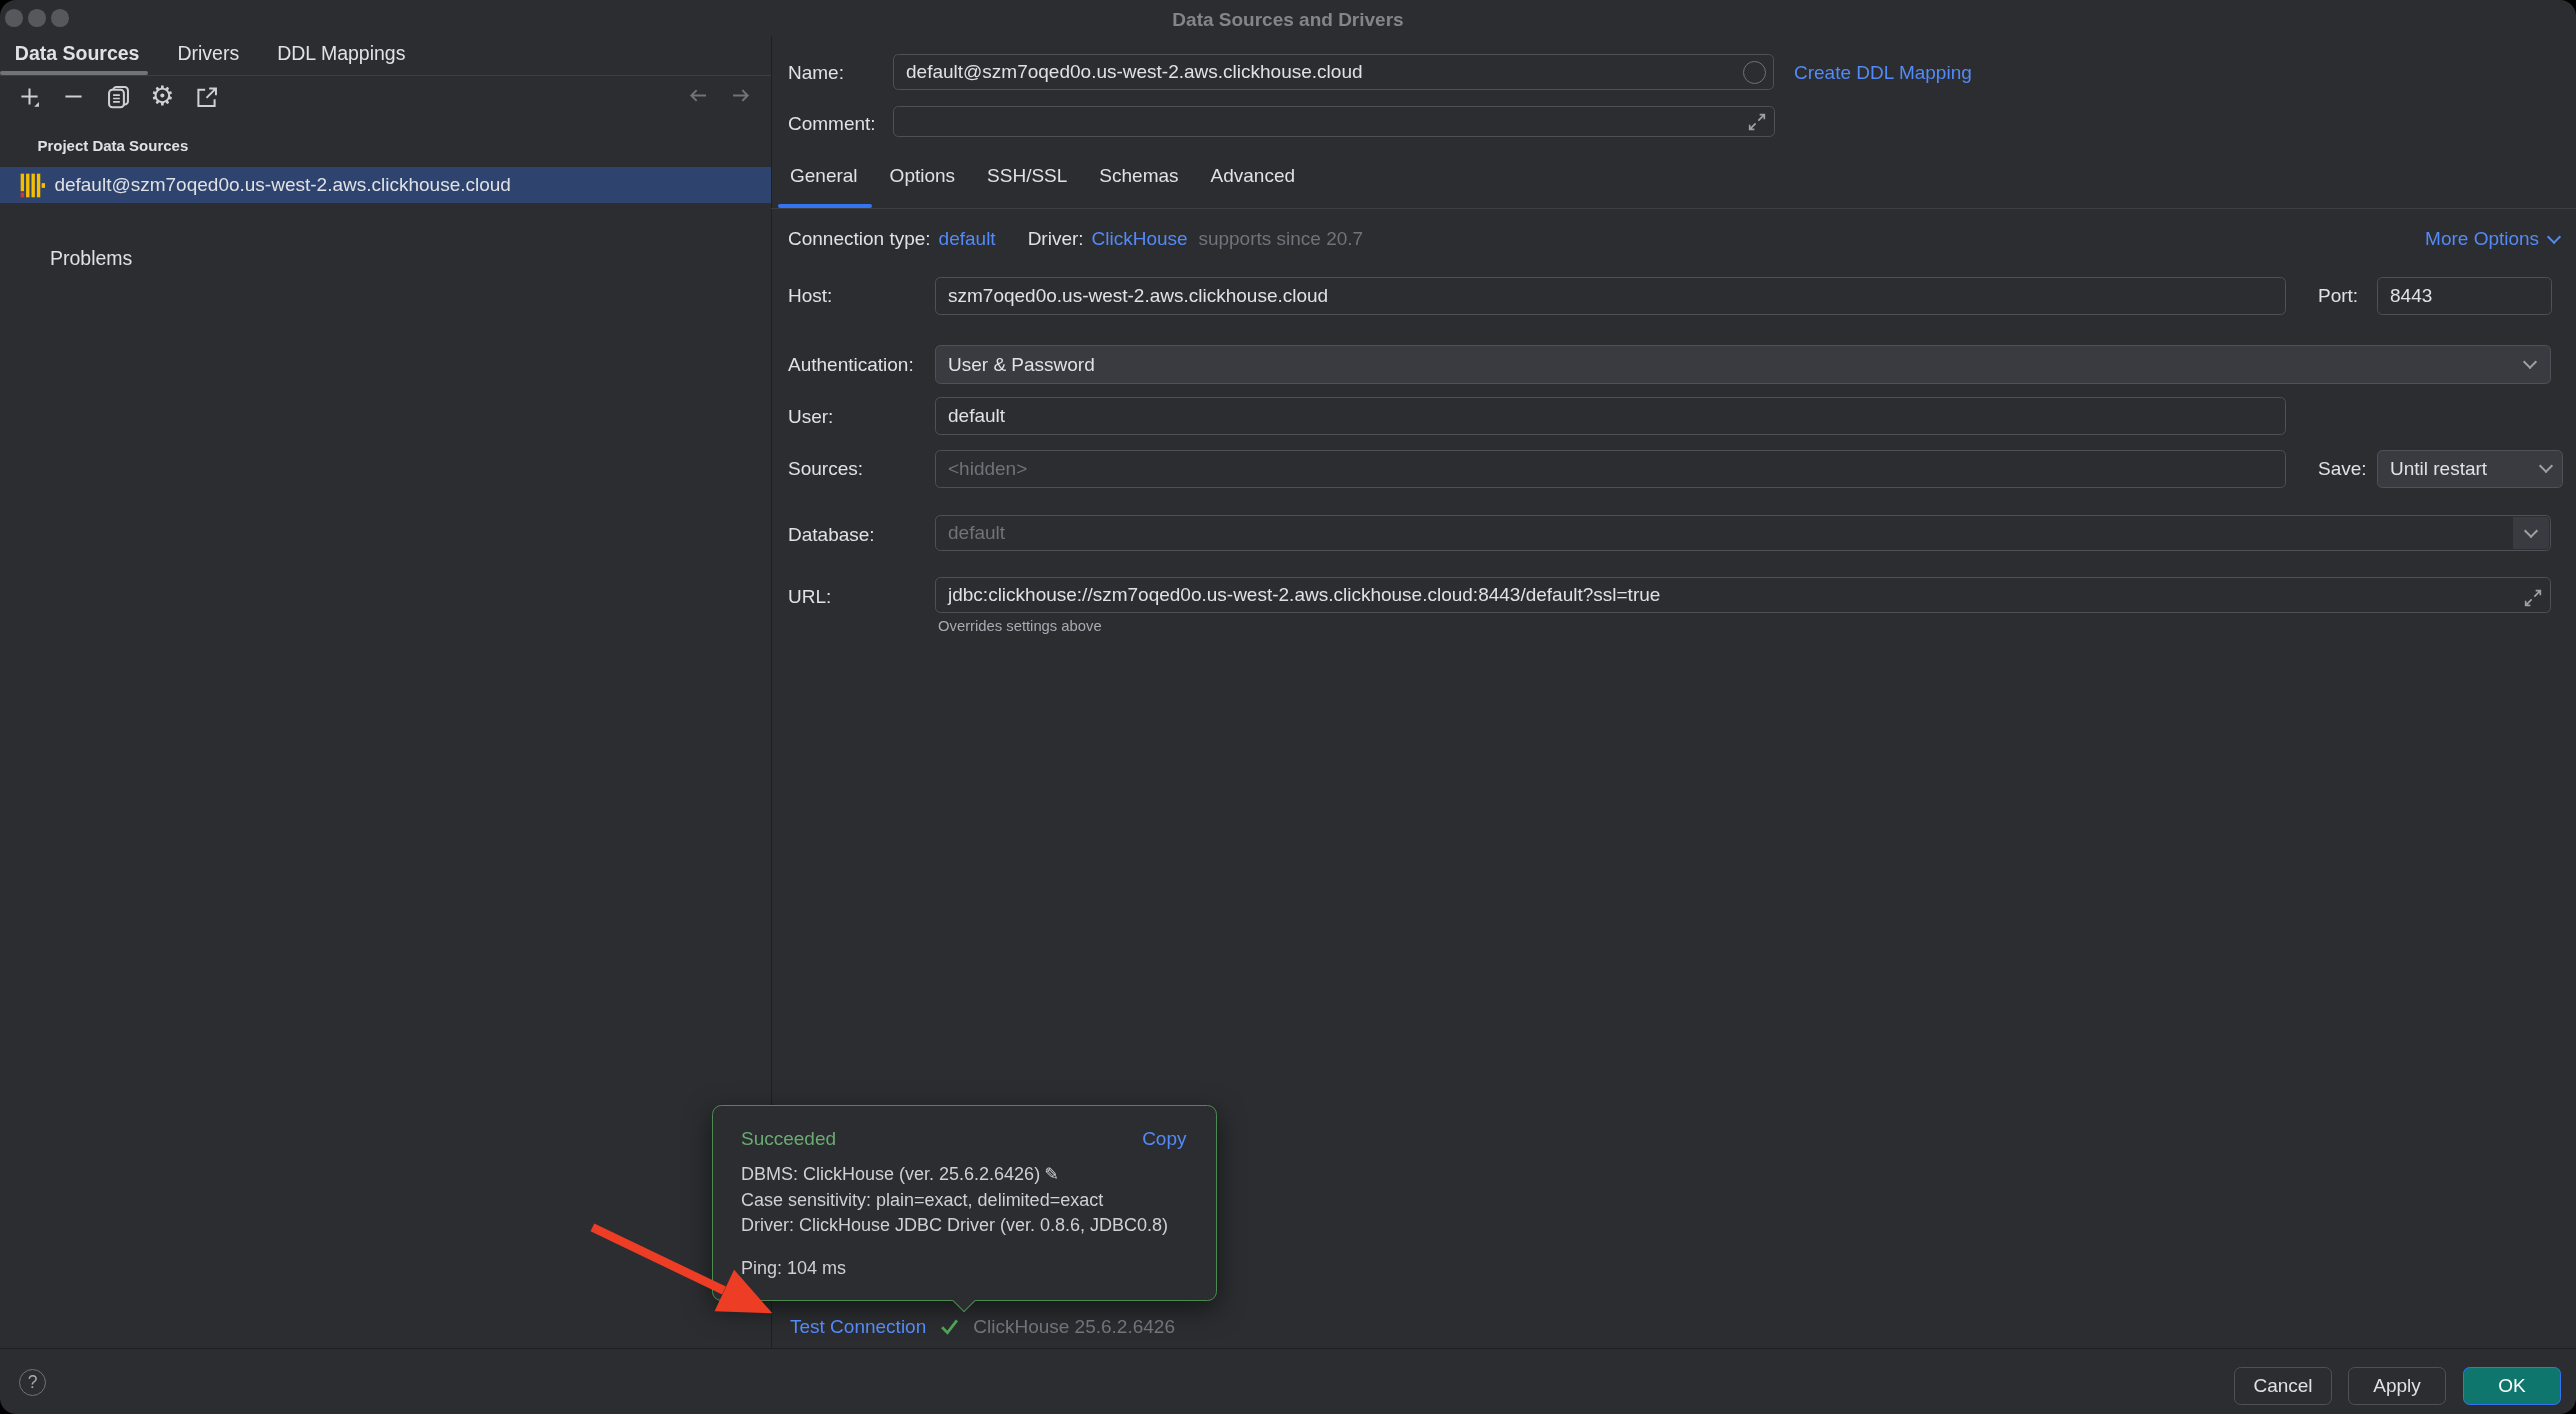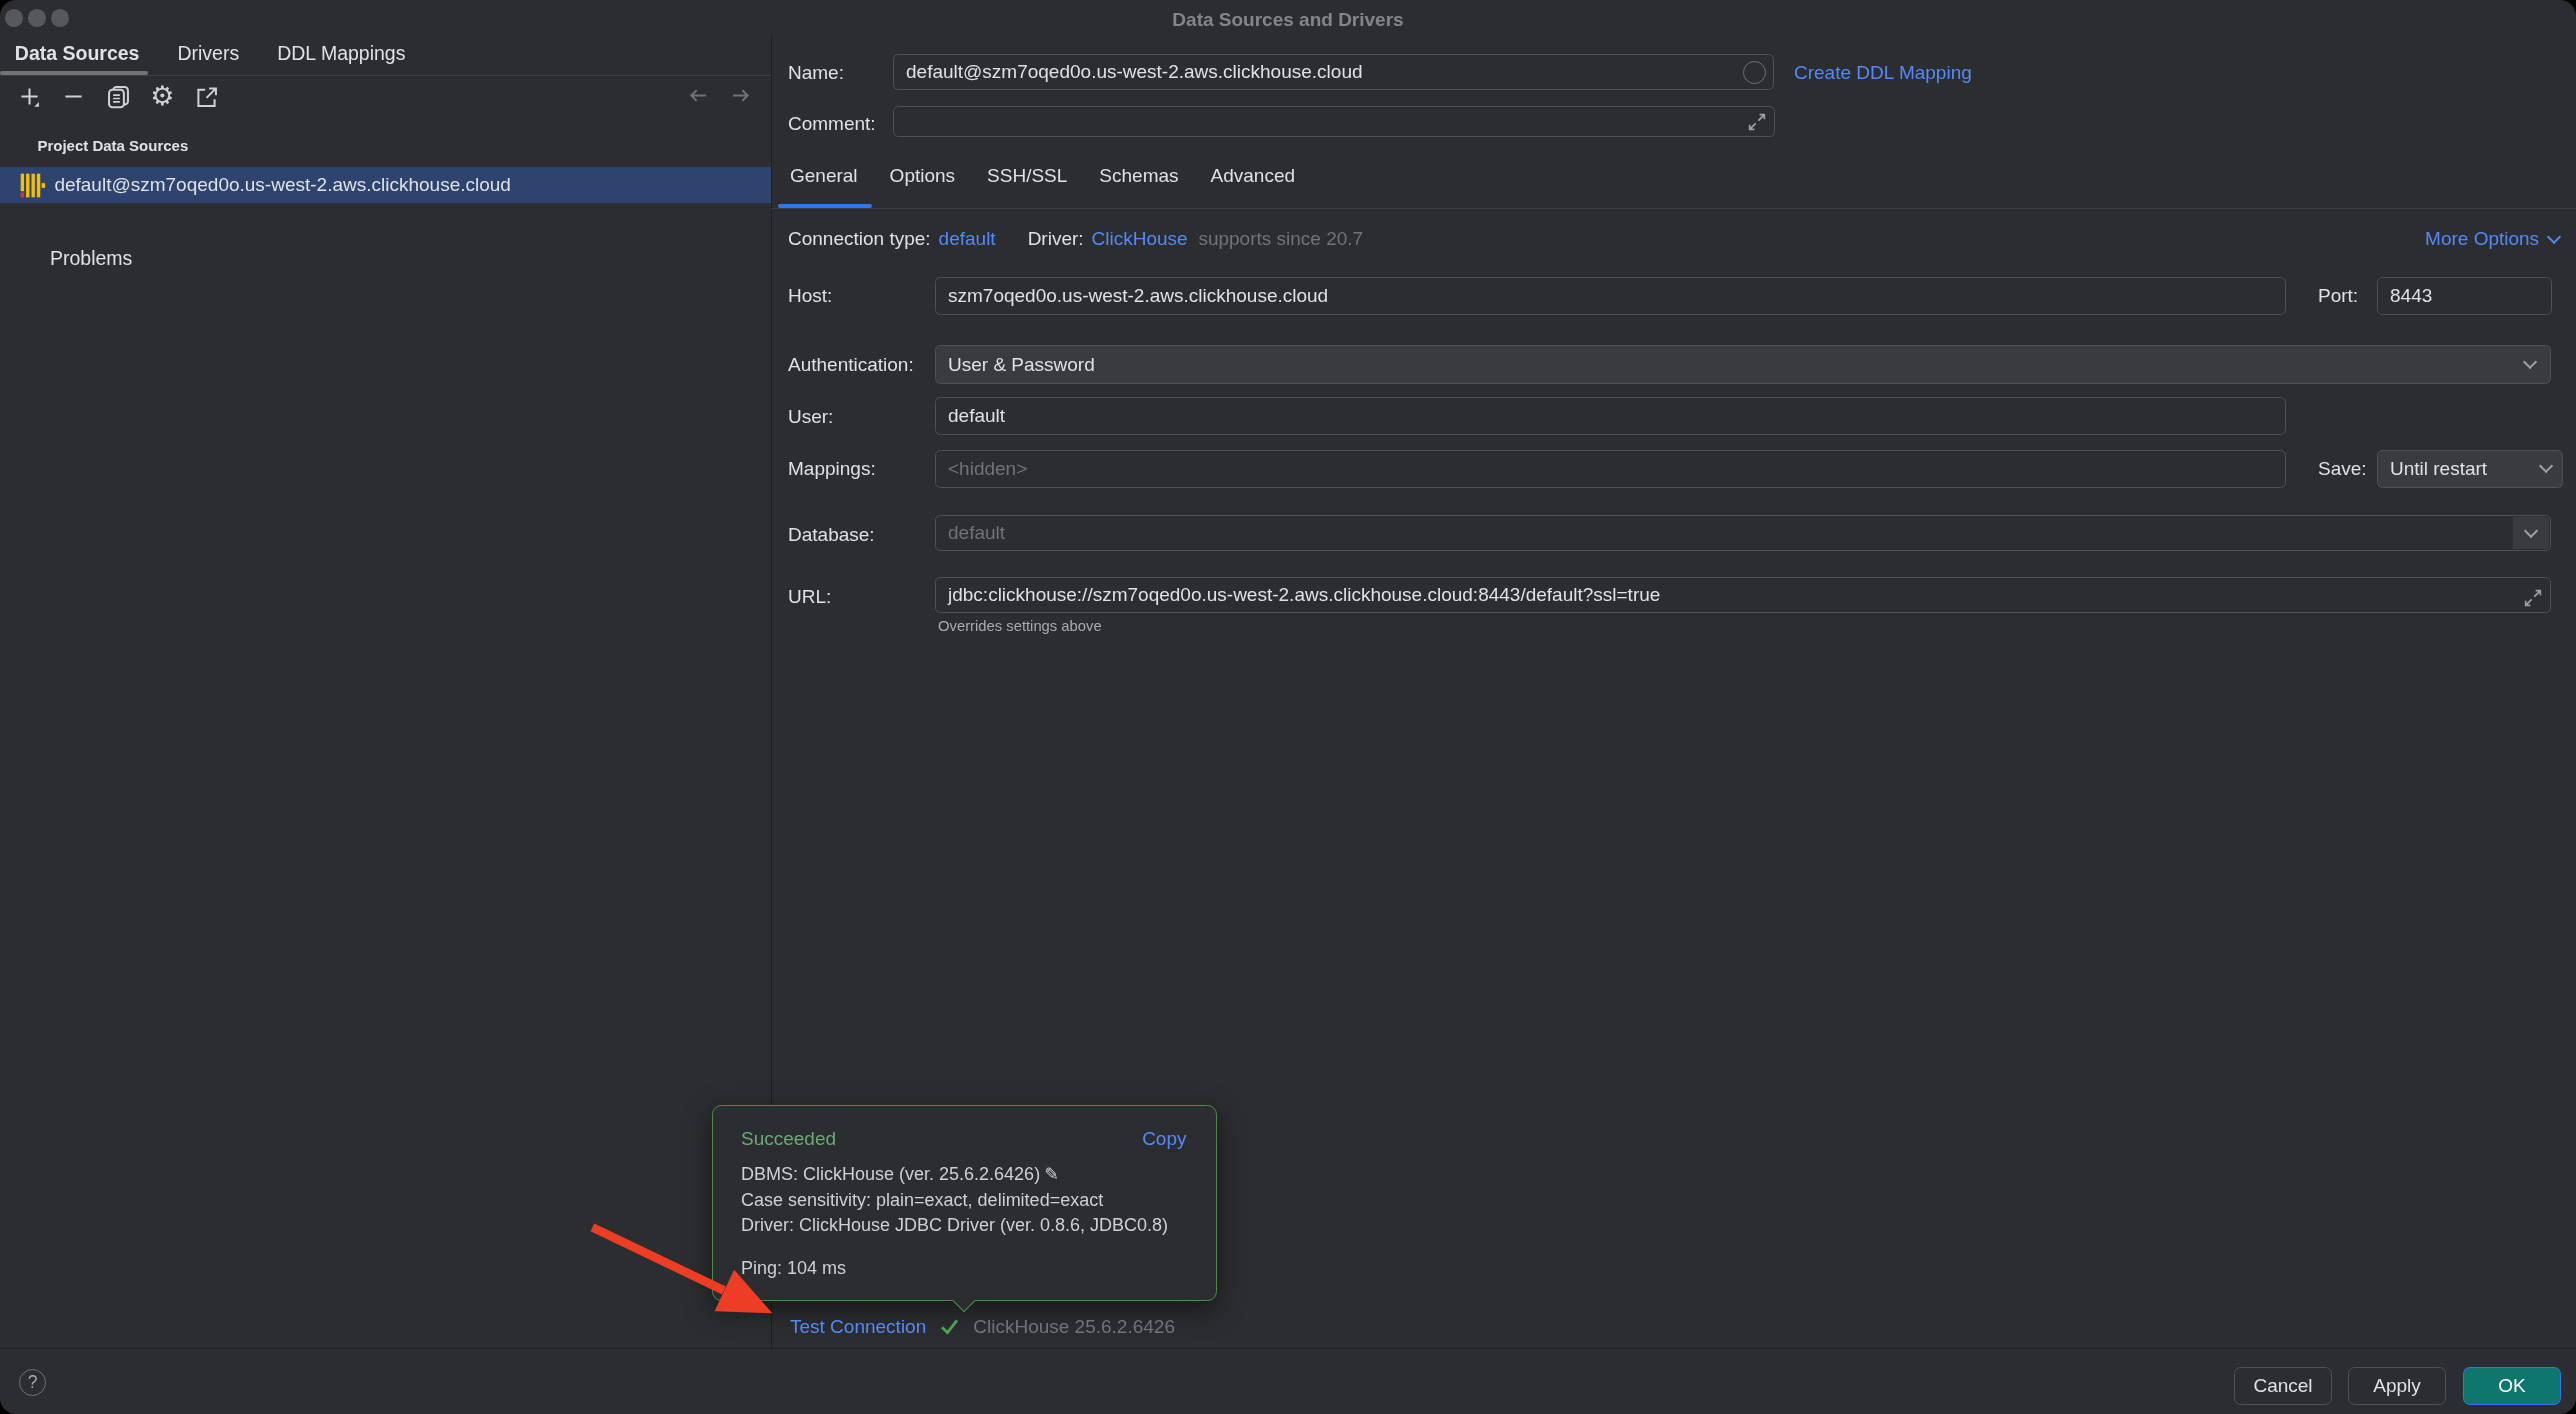--- a/index.html
+++ b/index.html
@@ -226,21 +226,21 @@
   <div class="abs field lighter" style="left:935px;top:345px;width:1616px;height:39px">
     <span>User &amp; Password</span>
     <span class="chev select-chev"></span>
   </div>
 
   <div class="abs fld-label" style="left:788px;top:406px">User:</div>
   <div class="abs field" style="left:935px;top:397px;width:1351px;height:38px">
     <span>default</span>
   </div>
 
-  <div class="abs fld-label" style="left:788px;top:458px">Mappings:</div>
+  <div class="abs fld-label" style="left:788px;top:458px">Sources:</div>
   <div class="abs field" style="left:935px;top:450px;width:1351px;height:38px">
     <span class="muted">&lt;hidden&gt;</span>
   </div>
   <div class="abs fld-label" style="left:2318px;top:458px">Save:</div>
   <div class="abs field lighter" style="left:2377px;top:450px;width:186px;height:38px">
     <span>Until restart</span>
     <span class="chev select-chev" style="right:10.7px"></span>
   </div>
 
   <div class="abs fld-label" style="left:788px;top:524px">Database:</div>

